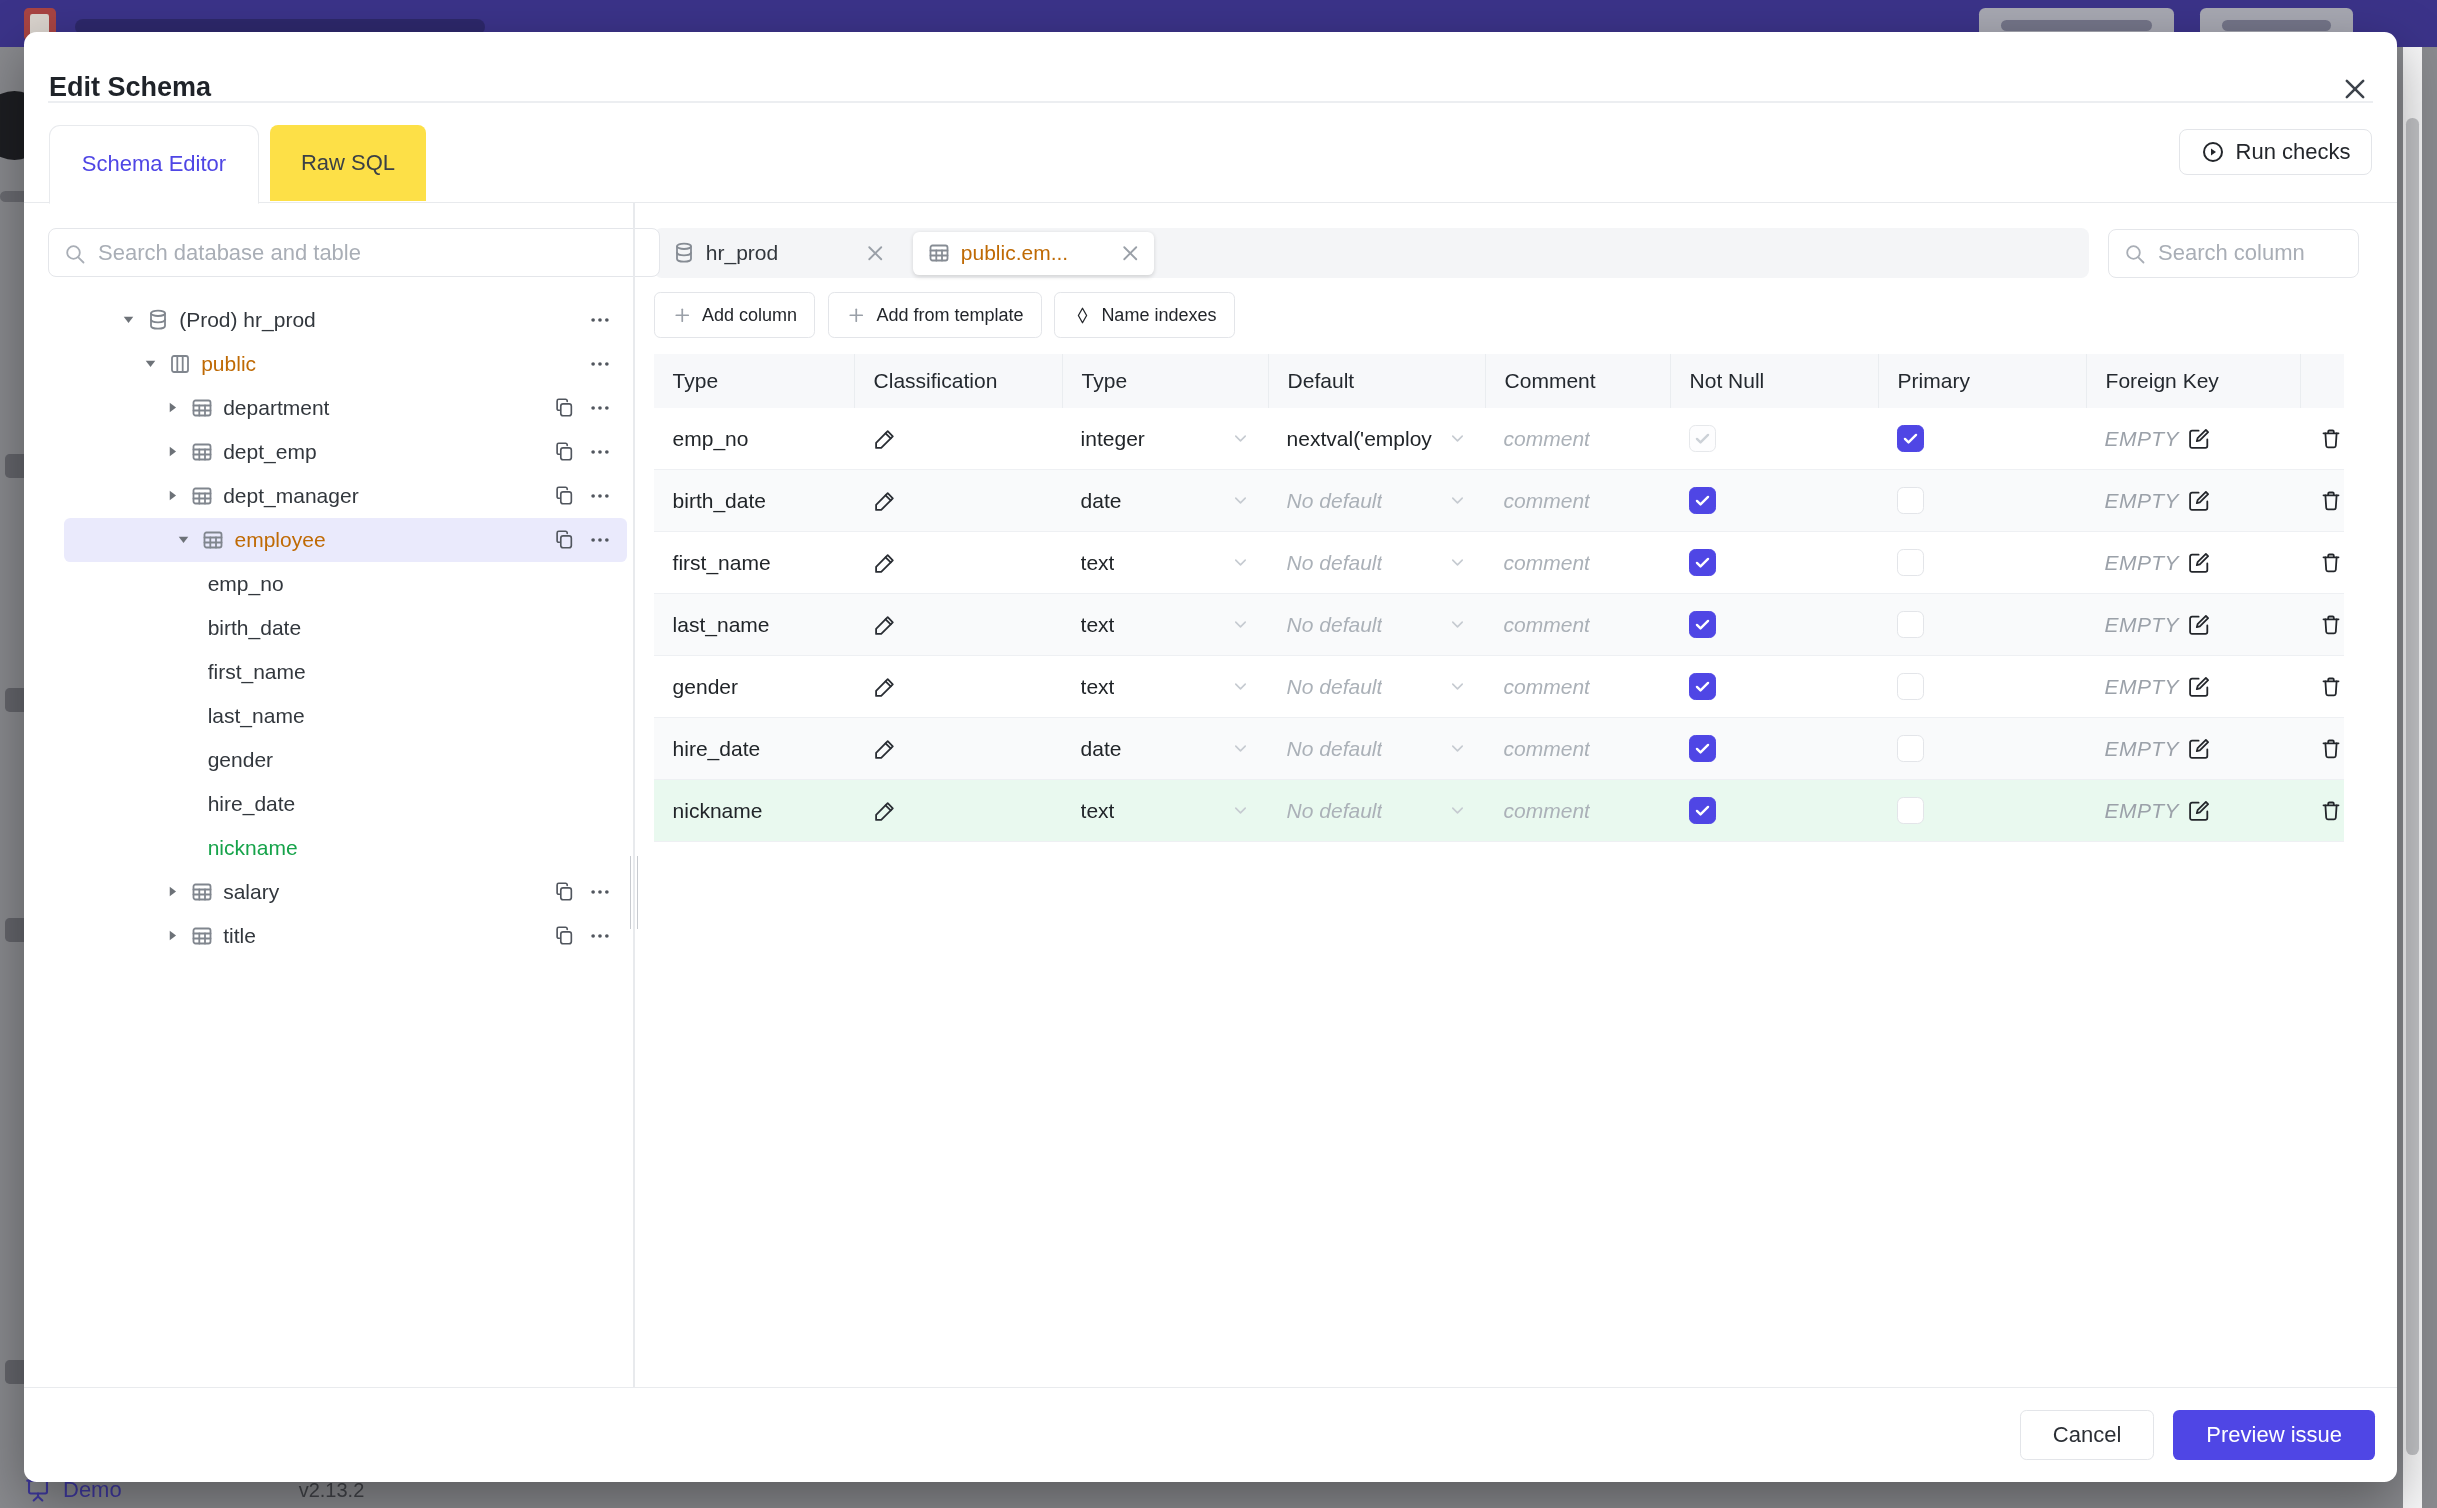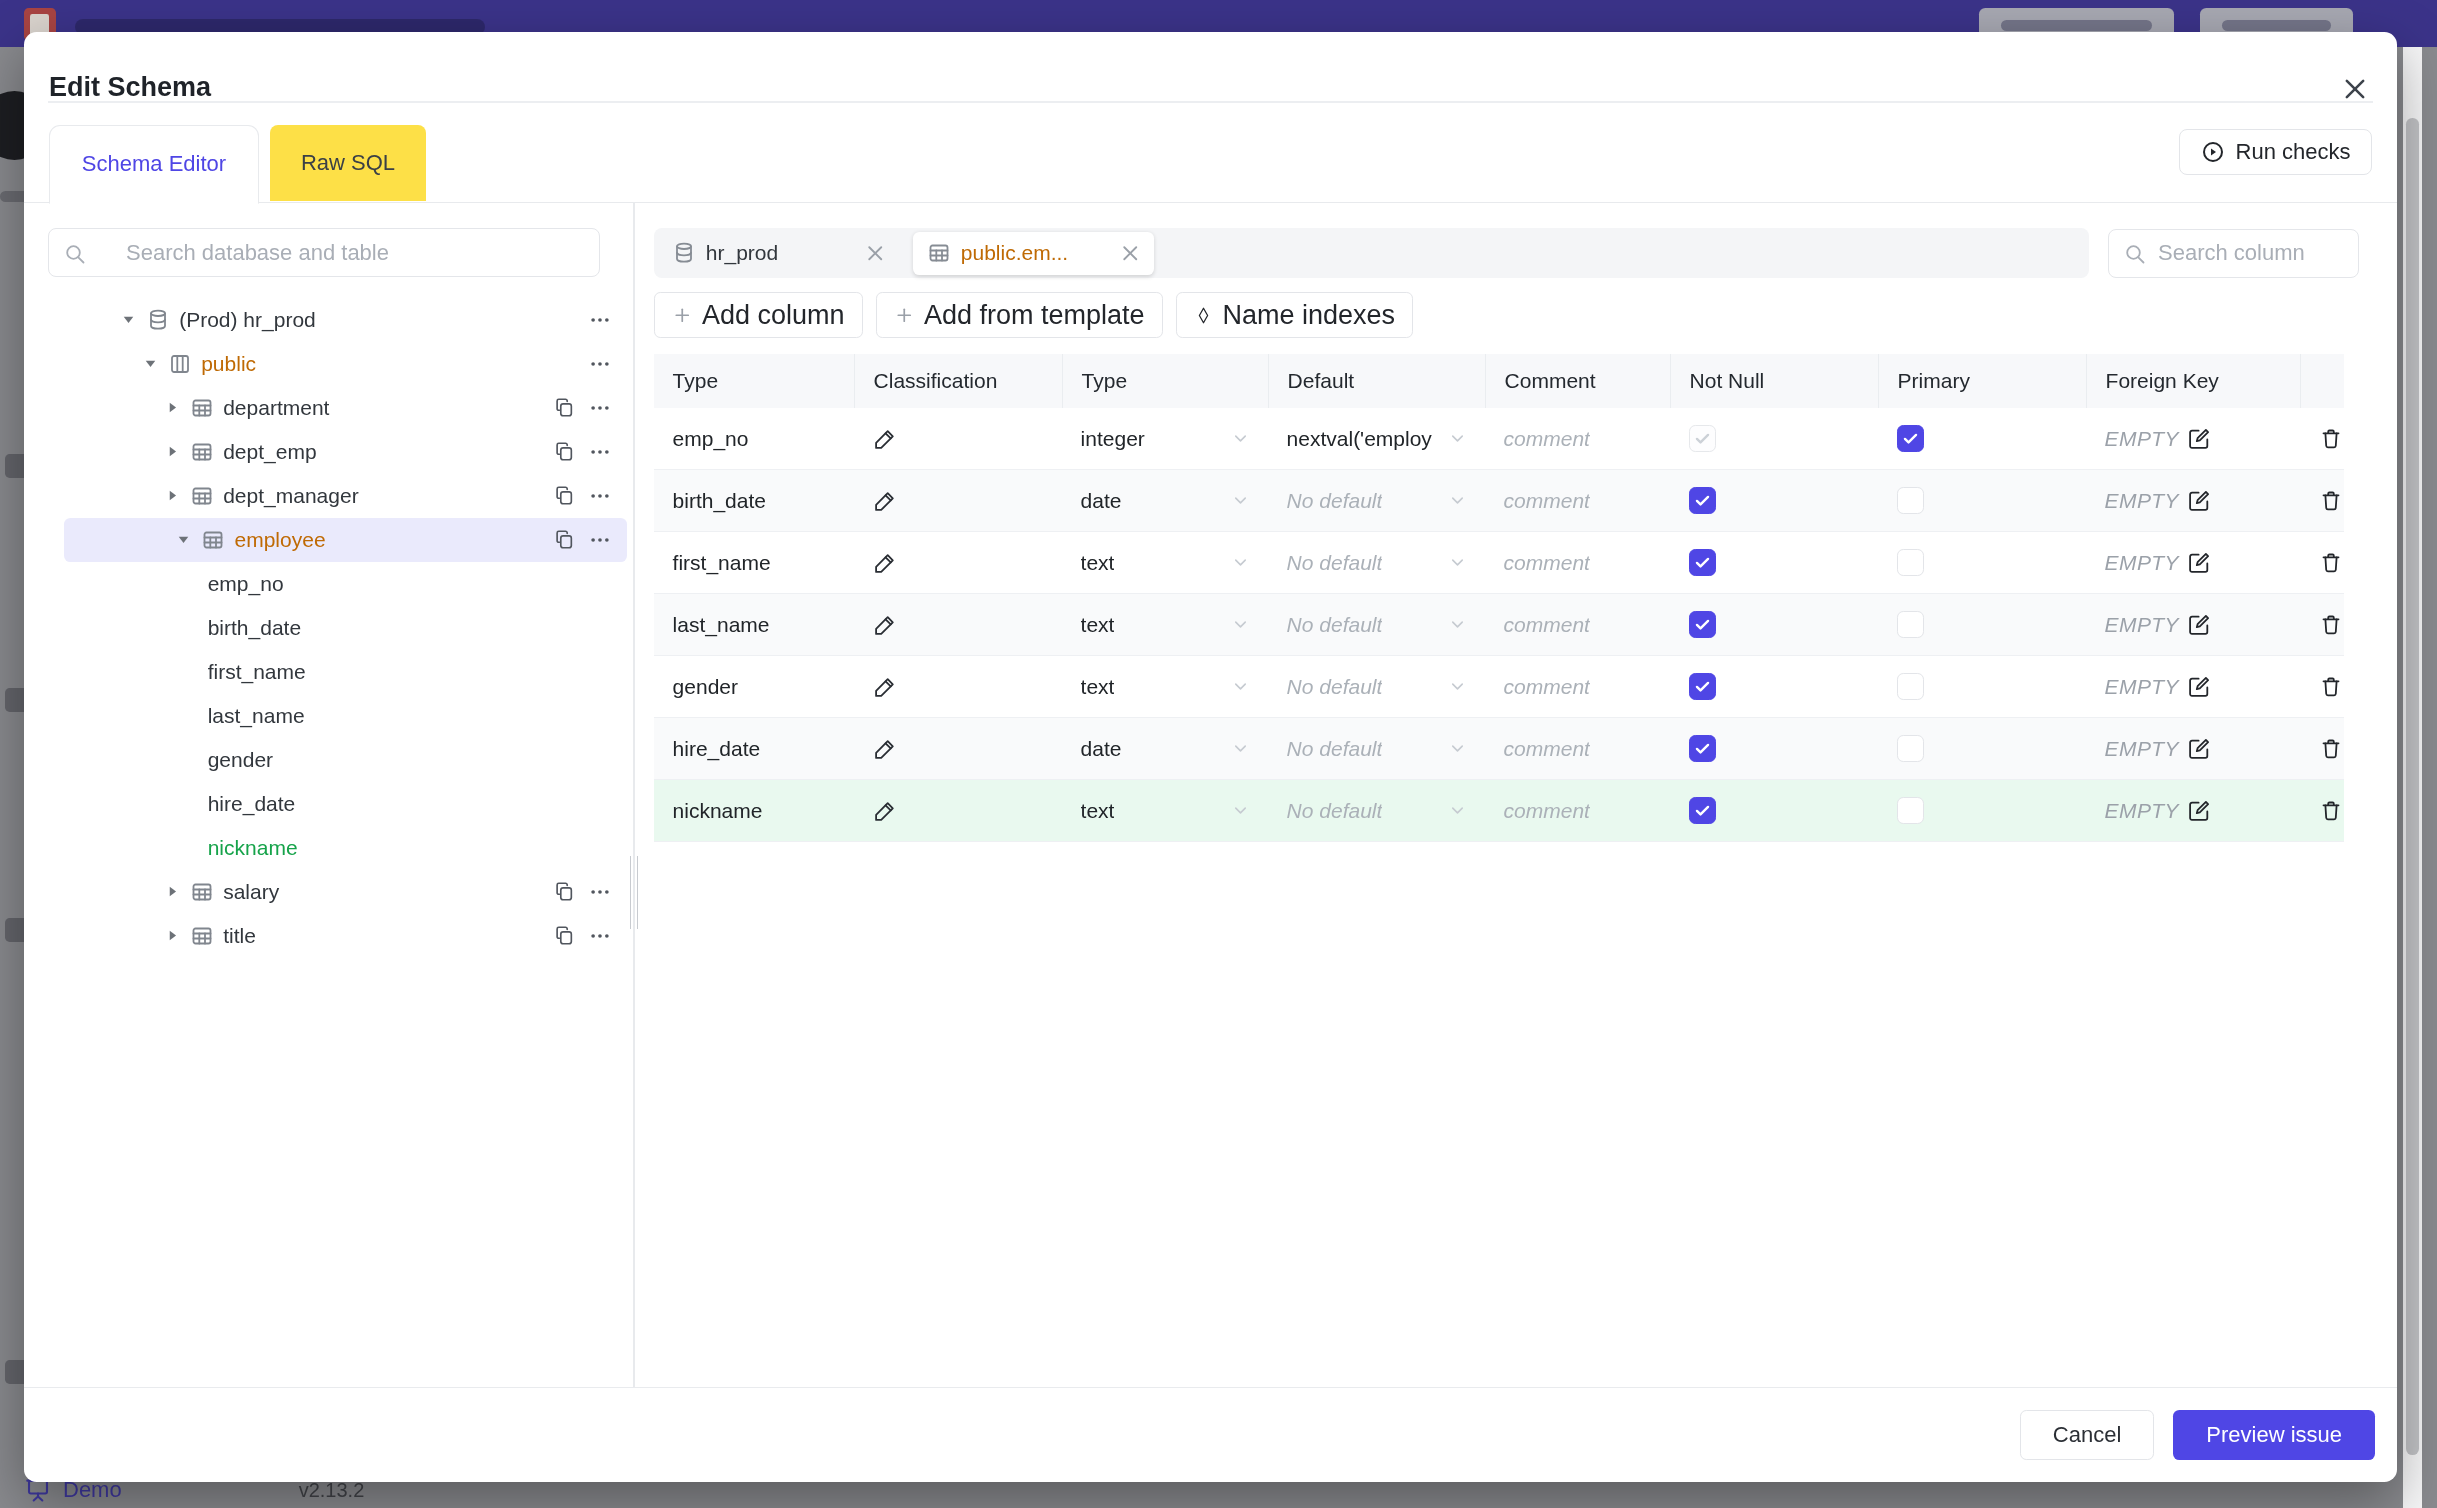--- a/index.html
+++ b/index.html
@@ -43,21 +43,21 @@
   .tab.inactive { width:156px; height:76px; background:#fde047; color:#3b4046; border-radius:8px 8px 0 0; }
   .run-checks { margin-left:auto; margin-bottom:27px; height:46px; display:flex; align-items:center; gap:11px; padding:0 20.5px;
                 background:#fff; border:1.6px solid #e3e5e9; border-radius:8px; font-size:22px; color:#23262b; cursor:pointer;
                 font-family:inherit; }
   .icon { display:inline-flex; }
   .icon svg { width:100%; height:100%; }
 
   .m-body { flex:1; display:flex; min-height:0; }
   .sidebar { width:609px; padding:25px 0 0 24px; }
   .search-box { position:relative; height:49px; border:1.6px solid #e4e6ea; border-radius:8px; display:flex; align-items:center; background:#fff; }
-  .sidebar .search-box { width:552px;padding-left:28px; }
+  .sidebar .search-box { width:612px; }
   .sicon { position:absolute; left:14px; top:12.6px; width:24px; height:24px; color:#a9aeb6; }
   .search-box input { border:0; outline:none; background:transparent; width:100%; height:100%; padding-left:49px; font-size:22px;
                       color:#30343a; font-family:inherit; }
   .search-box input::placeholder { color:#a9aeb6; }
 
   .tree { margin-top:20.5px; padding-right:6.3px; }
   .t-row { height:44px; display:flex; align-items:center; border-radius:6.3px; margin-left:4.7px; cursor:pointer; position:relative; }
   .t-row.sel { background:#eaeafc;margin-left:16px; }
   .t-caret { width:19px; height:19px; color:#6d7278; flex:0 0 auto; margin-right:8px; }
   .t-ic { width:24px; height:24px; color:#80868e; flex:0 0 auto; margin-right:9.5px; }
@@ -75,21 +75,21 @@
   .chipbar { flex:1; height:50px; background:#f4f5f7; border-radius:8px; display:flex; align-items:center; padding:0 4.7px; gap:14px; margin-right:19px; }
   .chip { height:43px; min-width:241px; display:flex; align-items:center; padding:0 14px; font-size:21px; color:#32373d; cursor:pointer; border-radius:6.3px; }
   .chip.active { background:#fff; box-shadow:0 1.6px 4.7px rgba(0,0,0,.14); }
   .chip .c-ic { width:24px; height:24px; color:#868c94; margin-right:9.5px; }
   .chip .c-x { width:20.5px; height:20.5px; color:#9aa0a8; margin-left:auto; }
   .chip-label.amber { color:#bf6a04; }
   .col-search { width:251px; }
 
   .toolbar { margin-top:14px; display:flex; gap:12.6px; }
   .tb-btn { height:46px; display:flex; align-items:center; gap:9.5px; padding:0 17.4px; background:#fff; border:1.6px solid #e3e5e9;
-            border-radius:6.3px; font-size:27px; color:#23262b; cursor:pointer; font-family:inherit; }
+            border-radius:6.3px; font-size:18px; color:#23262b; cursor:pointer; font-family:inherit; }
   .tb-btn .icon { width:20.5px; height:20.5px; color:#9aa0a8; }
   .tb-btn .icon.dark { color:#23262b; width:19px; height:19px; }
 
   .tbl { margin-top:16px; width:1690px; font-size:21px; }
   .t-head, .tr { display:grid; grid-template-columns:200px 208px 206px 217px 185px 208px 208px 214px 43px; }
   .t-head { height:54px; background:#f7f8fa; align-items:center; color:#24292f; font-weight:500; }
   .t-head .th { padding-left:19px; height:100%; display:flex; align-items:center; }
   .t-head .th + .th { border-left:1.6px solid #eaedf0; }
   .tr { height:62px; align-items:center; border-bottom:1.6px solid #eef0f3; background:#fff; }
   .tr.stripe { background:#f9fafb; }

